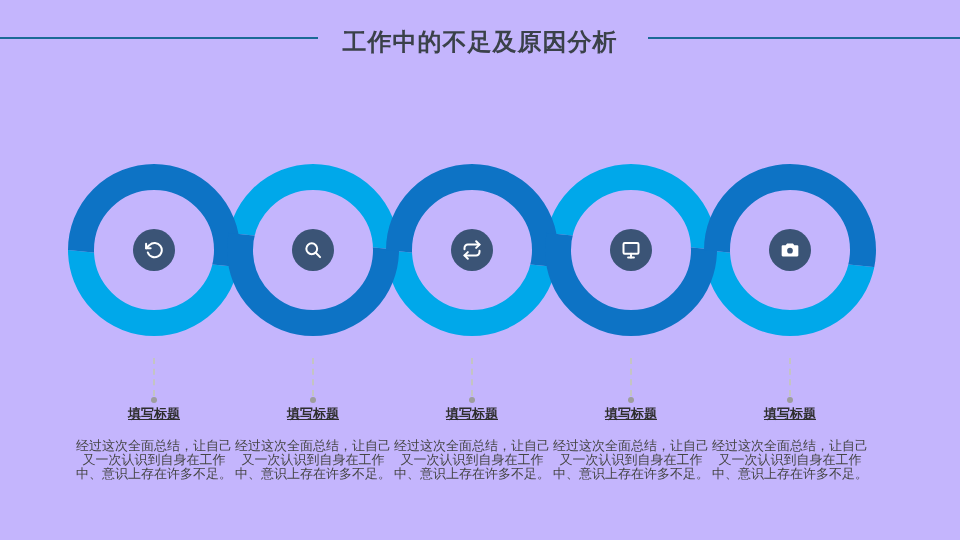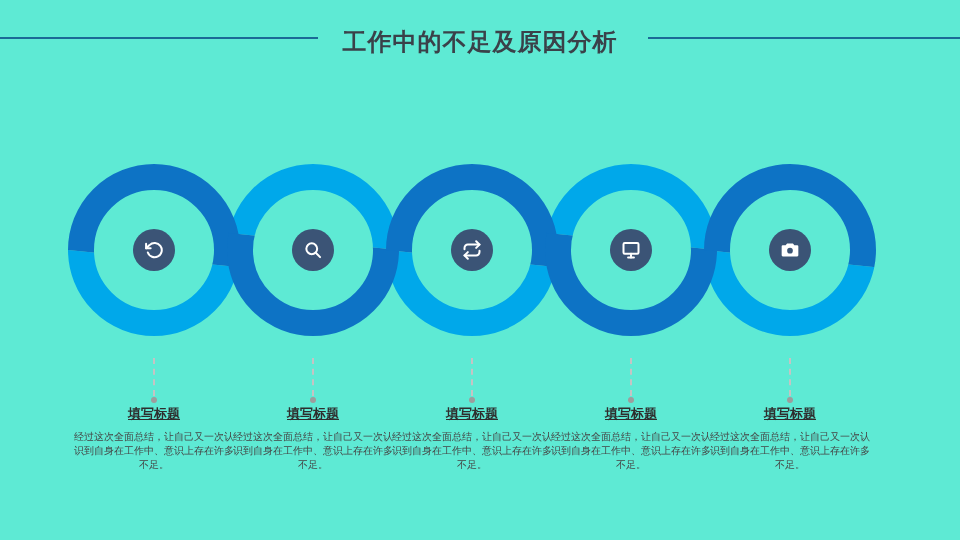--- a/index.html
+++ b/index.html
@@ -1,17 +1,17 @@
 <!DOCTYPE html>
 <html style="--accent-dark-blue: #0d73c5; --accent-light-blue: #00a8ea; --hub-navy: #3b5476; --line-color: #1b6a96; --title-color: #3a4149; --caption-title-color: #2e2e2e; --caption-body-color: #454545; --connector-color: #c4c4c4; --connector-dot-color: #9d9d9d;"><head>
 <meta charset="utf-8">
 <style>
   html,body{margin:0;padding:0;background:#fff;}
   .slide{
-    position:relative;width:960px;height:540px;background:#5eead4;
+    position:relative;width:960px;height:540px;background:#c4b5fd;
     font-family:"Liberation Sans","DejaVu Sans",sans-serif;overflow:hidden;
   }
   
   .header-title{
     position:absolute;top:26px;left:0;width:960px;text-align:center;
     font-size:24px;font-weight:600;letter-spacing:1px;color:var(--title-color);
   }
   .rule{position:absolute;top:37px;height:2px;background:var(--line-color);}
   .rule.left{left:0;width:318px;}
   .rule.right{left:648px;width:312px;}
@@ -38,21 +38,21 @@
   .hub svg .lens{fill:var(--hub-navy);stroke:none;}
   
   .connector{position:absolute;top:358px;height:38px;width:0;border-left:2px dashed var(--connector-color);}
   .connector-dot{position:absolute;top:397px;width:6px;height:6px;border-radius:50%;background:var(--connector-dot-color);}
   
   .caption{position:absolute;top:405px;width:170px;text-align:center;}
   .caption h3{
     margin:0 0 3px 0;font-size:13px;font-weight:bold;color:var(--caption-title-color);text-decoration:underline;
   }
   .caption p{
-    margin:7px auto;width:162px;font-size:10px;line-height:14px;color:var(--caption-body-color);
+    margin:16px auto;width:162px;font-size:13px;line-height:14px;color:var(--caption-body-color);
   }
 </style>
 </head>
 <body>
 
 <div class="slide">
 
   <div class="rule left"></div>
   <div class="rule right"></div>
   <div class="header-title">工作中的不足及原因分析</div>

